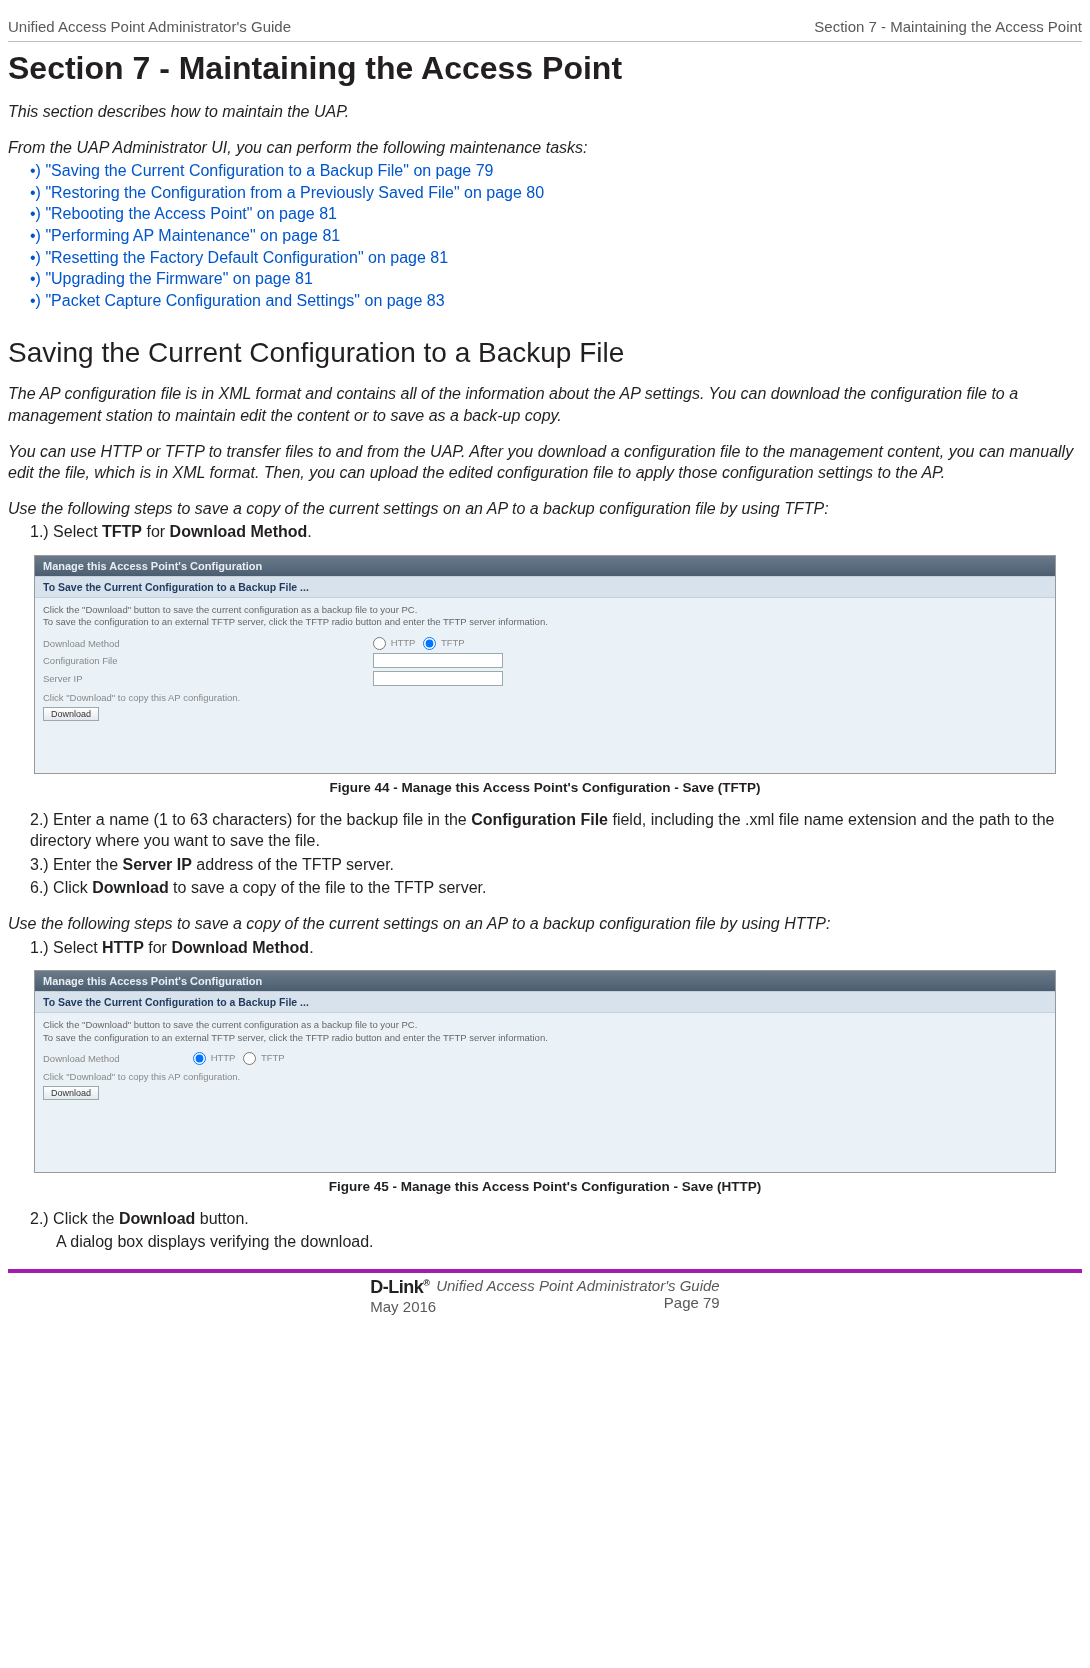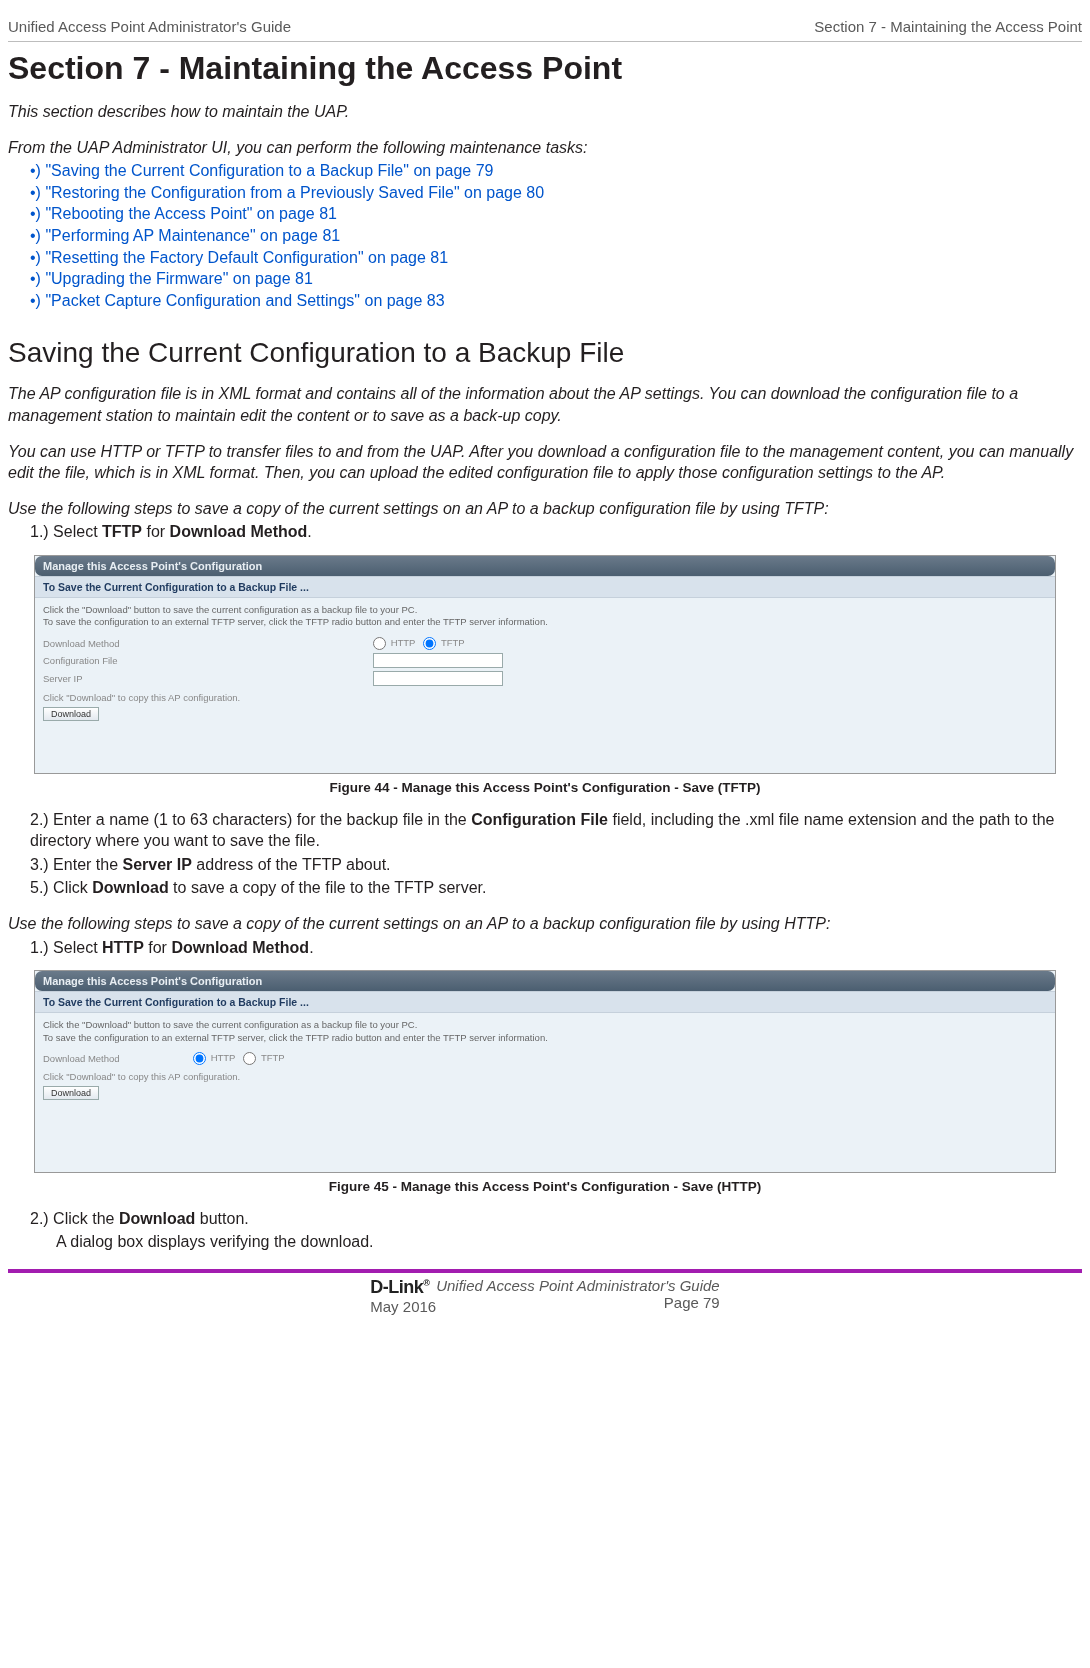--- a/index.html
+++ b/index.html
@@ -45,21 +45,20 @@
     background: #ebf2f7;
     font-size: 10.5px;
     color: #333;
   }
   .panel-title {
     background: linear-gradient(#6a7a8a, #4b5e70);
     color: #e8eef3;
     font-weight: 700;
     font-size: 11px;
     padding: 4px 8px;
-    border-radius: 7px;
   }
   .panel-sub {
     background: #d8e2ec;
     color: #1f3a5f;
     font-weight: 700;
     font-size: 10.5px;
     padding: 4px 8px;
     border-top: 1px solid #c5d0db;
     border-bottom: 1px solid #c5d0db;
   }
@@ -162,24 +161,24 @@
       <div class="panel-pad-sm"></div>
     </div>
   </div>
 </div>
 <div class="fig-caption">Figure 44 - Manage this Access Point's Configuration - Save (TFTP)</div>
 
 <div class="step2">
   <span>2.)  Enter a name (1 to 63 characters) for the backup file in the </span><b>Configuration File</b><span> field, including the .xml file name extension and the path to the directory where you want to save the file.</span>
 </div>
 <div class="step2">
-  <span>3.)  Enter the </span><b>Server IP</b><span> address of the TFTP about.</span>
+  <span>3.)  Enter the </span><b>Server IP</b><span> address of the TFTP server.</span>
 </div>
 <div class="step2" style="margin-bottom:14px">
-  <span>5.)  Click </span><b>Download</b><span> to save a copy of the file to the TFTP server.</span>
+  <span>6.)  Click </span><b>Download</b><span> to save a copy of the file to the TFTP server.</span>
 </div>
 
 <p style="margin-bottom:2px">Use the following steps to save a copy of the current settings on an AP to a backup configuration file by using HTTP:</p>
 <div class="step">
   <span>1.)  Select </span><b>HTTP</b><span> for </span><b>Download Method</b><span>.</span>
 </div>
 
 <div class="fig-wrap">
   <div class="panel">
     <div class="panel-title">Manage this Access Point's Configuration</div>

